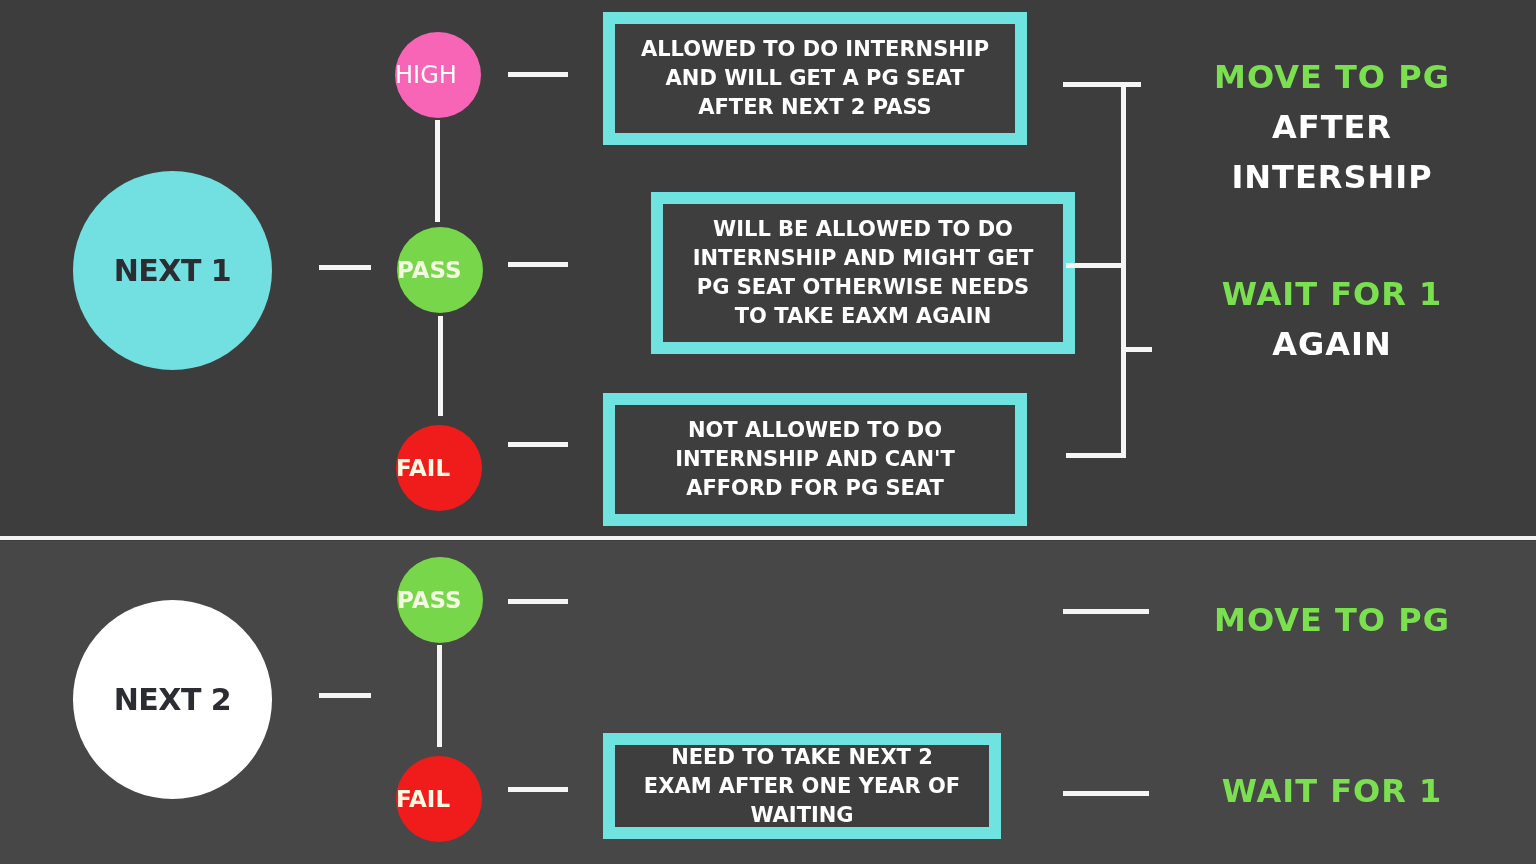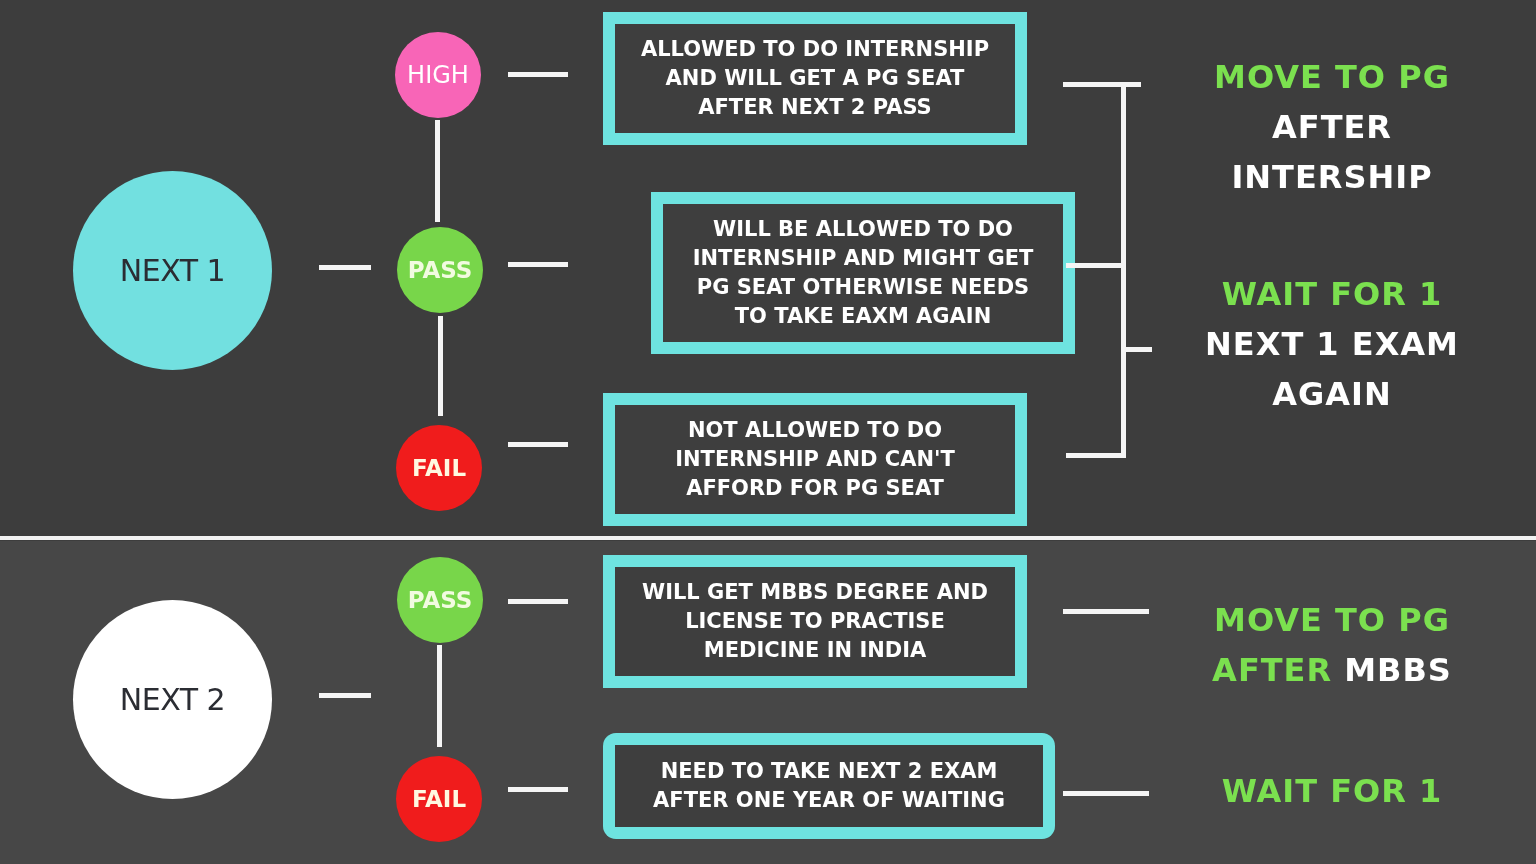--- a/index.html
+++ b/index.html
@@ -1,22 +1,22 @@
 <!DOCTYPE html>
 <html><head>
 <meta charset="utf-8">
 <style>
   html, body { margin: 0; padding: 0; }
   body { width: 1536px; height: 864px; position: relative; overflow: hidden; background: #3d3d3d; font-family: "DejaVu Sans", "Liberation Sans", sans-serif; }
   .section { position: absolute; left: 0; width: 1536px; }
   #sec1 { top: 0; height: 537px; background: #3d3d3d; }
   #sec2 { top: 541px; height: 323px; background: #474747; }
   .divider { position: absolute; left: 0; top: 536px; width: 1536px; height: 4px; background: #f2f2f2; }
-  .big-circle { position: absolute; border-radius: 50%; display: flex; align-items: center; justify-content: center; font-weight: normal; font-size: 30px; color: #2b2d33; letter-spacing: -0.5px; }
-  .small-circle { position: absolute; width: 86px; height: 86px; border-radius: 50%; display: flex; align-items: center; justify-content: center; font-weight: bold; font-size: 23px; }
+  .big-circle { position: absolute; border-radius: 50%; display: flex; align-items: center; justify-content: center; font-weight: bold; font-size: 30px; color: #2b2d33; letter-spacing: -0.5px; }
+  .small-circle { position: absolute; width: 86px; height: 86px; border-radius: 50%; display: flex; align-items: center; justify-content: flex-start; font-weight: bold; font-size: 23px; }
   .hline { position: absolute; height: 5px; background: #f5f5f5; }
   .vline { position: absolute; width: 5px; background: #f5f5f5; }
   .box { position: absolute; background: #6ee3e0; box-sizing: border-box; padding: 12px; }
   .box-inner { width: 100%; height: 100%; background: #3e3e3e; display: flex; align-items: center; justify-content: center; text-align: center; color: #ffffff; font-weight: bold; font-size: 21px; line-height: 29px; box-sizing: border-box; padding: 0 22px; }
   .outcome { position: absolute; text-align: center; font-weight: bold; font-size: 32px; line-height: 50px; color: #ffffff; letter-spacing: 1px; margin-top: 31px; }
   .g { color: #7be04f; }
 </style>
 </head>
 <body>
 
@@ -58,21 +58,20 @@
   <div class="hline" style="left:1066px; top:453px; width:60px;"></div>
   <div class="hline" style="left:1124px; top:347px; width:28px;"></div>
 
   <div class="outcome" style="left:1172px; top:21px; width:320px;">
     <div><span class="g">MOVE TO PG</span></div>
     <div><span>AFTER</span></div>
     <div><span>INTERSHIP</span></div>
   </div>
   <div class="outcome" style="left:1172px; top:238px; width:320px;">
     <div><span class="g">WAIT FOR 1</span></div>
-    <div><span>NEXT 1 EXAM</span></div>
     <div><span>AGAIN</span></div>
   </div>
 </div>
 
 <div class="divider"></div>
 
 <div class="section" id="sec2">
   <div class="big-circle" style="left:73px; top:59px; width:199px; height:199px; background:#ffffff;">
     <span>NEXT 2</span>
   </div>
@@ -82,30 +81,26 @@
     <span>PASS</span>
   </div>
   <div class="vline" style="left:437px; top:104px; height:102px;"></div>
   <div class="small-circle" style="left:396px; top:215px; background:#f01c1c; color:#fff8e0;">
     <span>FAIL</span>
   </div>
 
   <div class="hline" style="left:508px; top:58px; width:60px;"></div>
   <div class="hline" style="left:508px; top:246px; width:60px;"></div>
 
-  <div class="box" style="left:603px; top:14px; width:424px; height:133px;">
-    <div class="box-inner">WILL GET MBBS DEGREE AND LICENSE TO PRACTISE MEDICINE IN INDIA</div>
-  </div>
-  <div class="box" style="left:603px; top:192px; width:452px; height:106px;border-radius:13px;">
+  <div class="box" style="left:603px; top:192px; width:398px; height:106px;">
     <div class="box-inner">NEED TO TAKE NEXT 2 EXAM AFTER ONE YEAR OF WAITING</div>
   </div>
 
   <div class="hline" style="left:1063px; top:68px; width:86px;"></div>
   <div class="hline" style="left:1063px; top:250px; width:86px;"></div>
 
   <div class="outcome" style="left:1172px; top:23px; width:320px;">
     <div><span class="g">MOVE TO PG</span></div>
-    <div><span class="g">AFTER</span><span> MBBS</span></div>
   </div>
   <div class="outcome" style="left:1172px; top:194px; width:320px;">
     <div><span class="g">WAIT FOR 1</span></div>
   </div>
 </div>
 
 </body></html>

